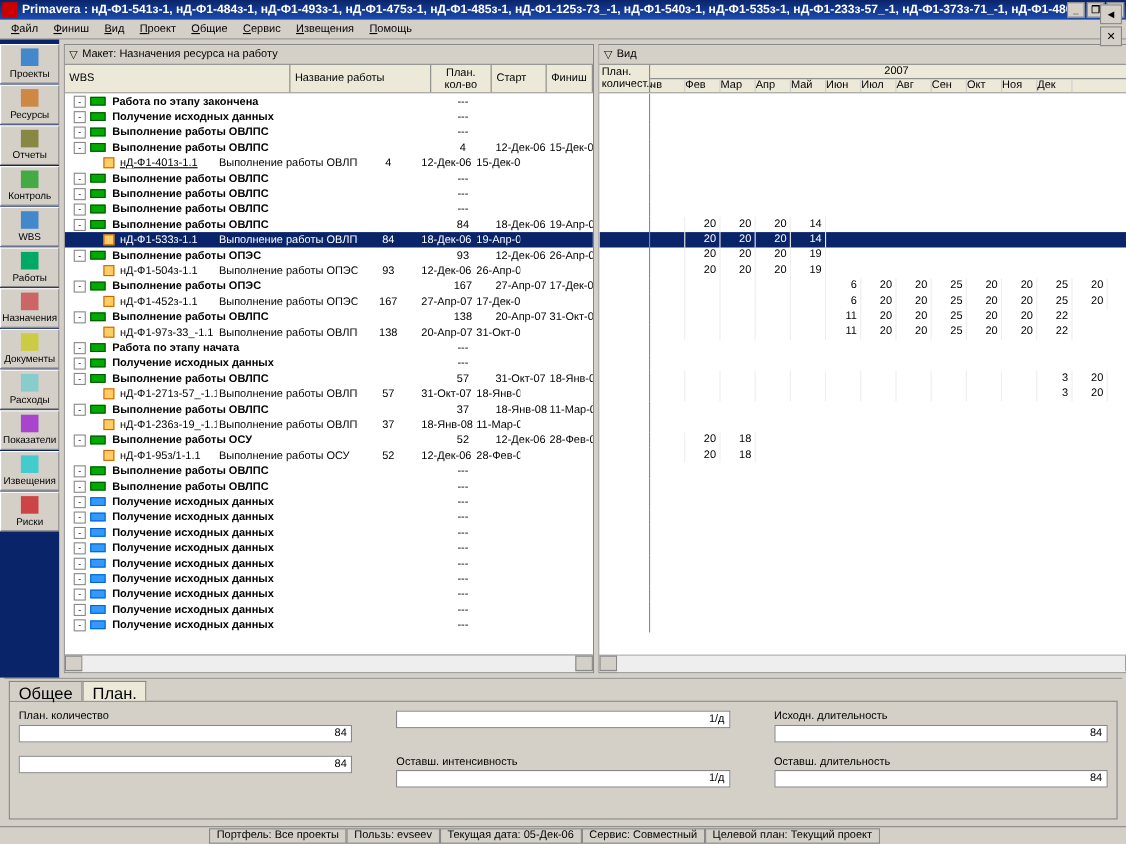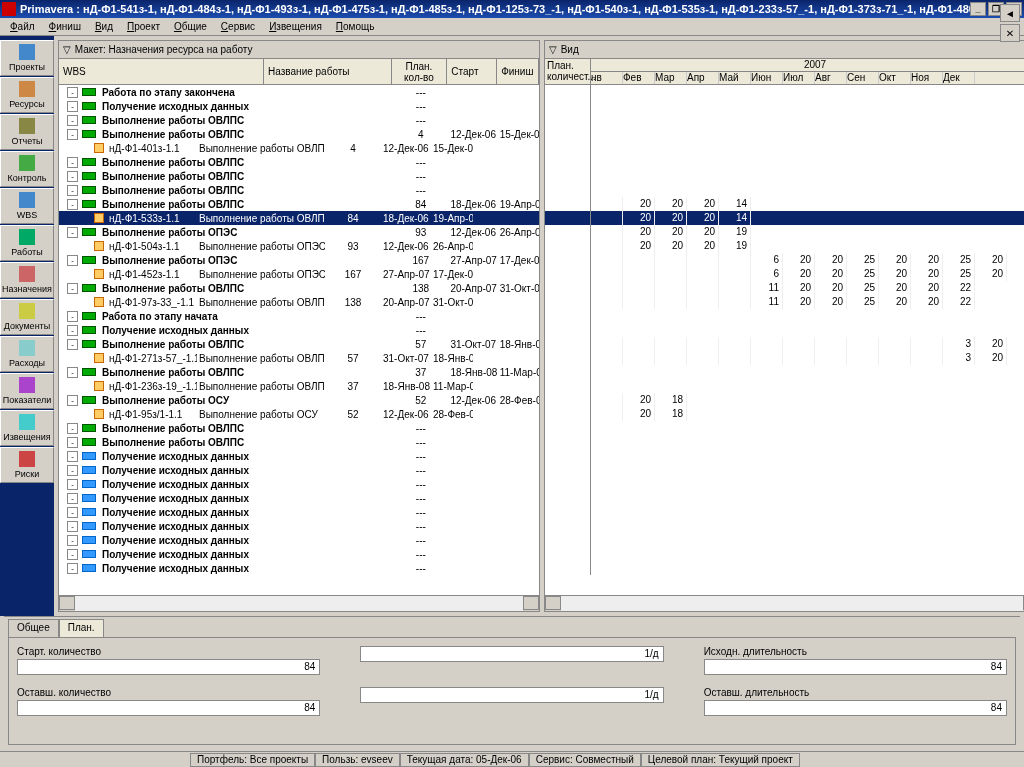--- a/index.html
+++ b/index.html
@@ -44,21 +44,21 @@
 .right-header .mcol { width:32px; border-right:1px solid #ccc; text-align:left; }
 .gantt-body { flex:1; position:relative; background:#fff; overflow:hidden; }
 .gantt-row { display:flex; height:14px; align-items:center; font-size:10px; }
 .gantt-row.sel { background:#0a246a; color:#fff; }
 .gantt-row .gc { width:32px; text-align:right; padding-right:3px; border-right:1px solid #eee; height:14px; line-height:14px; }
 .gantt-row .plancell { width:46px; border-right:1px solid #888; height:14px; }
 .right-buttons { position:absolute; top:4px; right:4px; display:flex; flex-direction:column; gap:2px; }
 .right-buttons .rb { width:20px; height:18px; background:#d4d0c8; border:1px solid #888; display:flex; align-items:center; justify-content:center; }
 .bottom { height: 132px; background:#d4d0c8; border-top:1px solid #888; padding:2px 4px; margin:0 4px; }
 .tabs { display:flex; height:18px; }
-.tab { padding:2px 8px; background:#d4d0c8; border:1px solid #888; border-bottom:none; font-size:10px; }
+.tab { padding:2px 8px; background:#d4d0c8; border:1px solid #888; border-bottom:none; font-size:15px; }
 .tab.active { background:#ece9d8; }
 .tab-content { border:1px solid #888; padding:8px; background:#d4d0c8; height:108px; }
 .field-row { display:flex; gap:40px; margin-bottom:12px; }
 .field { flex:1; }
 .field label { display:block; font-size:10px; margin-bottom:2px; }
 .field .val { width:100%; height:16px; background:#fff; border:1px solid #888; text-align:right; padding:0 4px; font-size:10px; line-height:14px; }
 .statusbar { height:16px; background:#d4d0c8; border-top:1px solid #888; display:flex; align-items:center; font-size:10px; gap:0; position:absolute; bottom:0; left:0; right:0; }
 .statusbar .sb-item { border:1px solid #888; padding:0 6px; height:14px; line-height:12px; }
 .col-wbs{width:206px;} .col-name{width:128px;} .col-plan{width:56px;text-align:center;} .col-start{width:50px;text-align:center;} .col-finish{width:42px;text-align:right;}
 </style>
@@ -188,21 +188,21 @@
             <div class="cell" style="width: 170px; font-weight: bold;">Выполнение работы ОВЛПС</div>
             <div style="width: 128px;"></div>
             <div class="cell" style="width: 56px; text-align: center;">4</div>
             <div class="cell" style="width: 50px;">12-Дек-06</div>
             <div class="cell" style="width: 42px;">15-Дек-06</div>
           </div>
           <div class="row">
             <div style="width: 22px; flex-shrink: 0;"></div>
             <div style="width: 13px; flex-shrink: 0;"></div>
             <div class="subtask-icon"></div>
-            <div class="cell" style="width: 90px; font-weight: normal;">нД-Ф1-401з-1.1</div>
+            <div class="cell" style="width: 90px; font-weight: normal; text-decoration: underline;">нД-Ф1-401з-1.1</div>
             <div class="cell" style="width: 128px;">Выполнение работы ОВЛПС</div>
             <div class="cell" style="width: 56px; text-align: center;">4</div>
             <div class="cell" style="width: 50px;">12-Дек-06</div>
             <div class="cell" style="width: 42px;">15-Дек-06</div>
           </div>
           <div class="row">
             <div style="width: 6px; flex-shrink: 0;"></div>
             <div class="expand">-</div>
             <div class="task-icon task-green"></div>
             <div class="cell" style="width: 170px; font-weight: bold;">Выполнение работы ОВЛПС</div>
@@ -760,37 +760,37 @@
 </div>
 
 <div class="bottom">
   <div class="tabs">
     <div class="tab">Общее</div>
     <div class="tab active">План.</div>
   </div>
   <div class="tab-content">
     <div class="field-row">
       <div class="field">
-          <label>Старт. количество</label>
+          <label>План. количество</label>
           <div class="val">84</div>
         </div>
       <div class="field">
           <div class="val">1/д</div>
         </div>
       <div class="field">
           <label>Исходн. длительность</label>
           <div class="val">84</div>
         </div>
     </div>
     <div class="field-row">
       <div class="field">
-          <label>Оставш. количество</label>
           <div class="val">84</div>
         </div>
       <div class="field">
+          <label>Оставш. интенсивность</label>
           <div class="val">1/д</div>
         </div>
       <div class="field">
           <label>Оставш. длительность</label>
           <div class="val">84</div>
         </div>
     </div>
   </div>
 </div>
 

